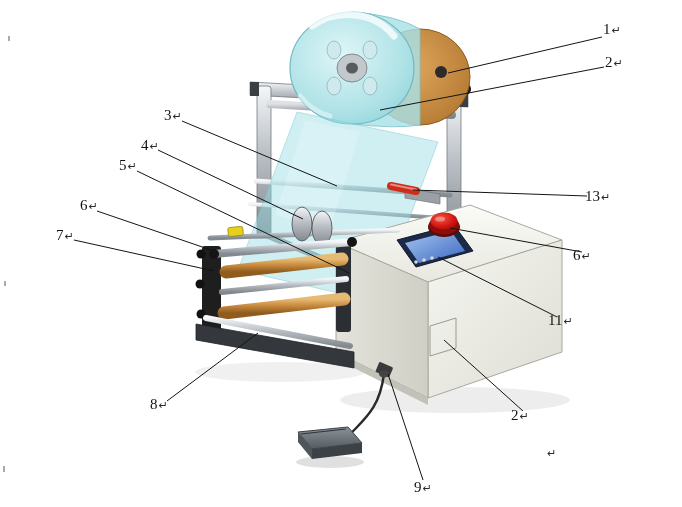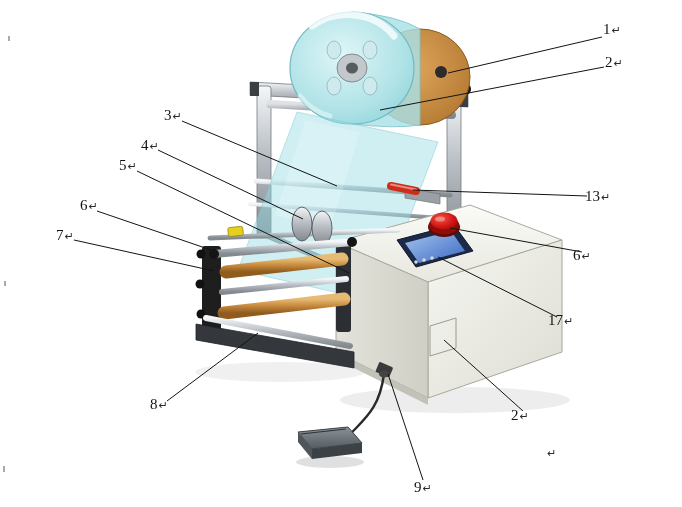--- a/index.html
+++ b/index.html
@@ -198,21 +198,21 @@
   <div class="callout" style="left:603px;top:21px"><span class="num">1</span><span class="mark">↵</span></div>
   <div class="callout" style="left:605px;top:54px"><span class="num">2</span><span class="mark">↵</span></div>
   <div class="callout" style="left:164px;top:107px"><span class="num">3</span><span class="mark">↵</span></div>
   <div class="callout" style="left:141px;top:137px"><span class="num">4</span><span class="mark">↵</span></div>
   <div class="callout" style="left:119px;top:157px"><span class="num">5</span><span class="mark">↵</span></div>
   <div class="callout" style="left:80px;top:197px"><span class="num">6</span><span class="mark">↵</span></div>
   <div class="callout" style="left:56px;top:227px"><span class="num">7</span><span class="mark">↵</span></div>
   <div class="callout" style="left:150px;top:396px"><span class="num">8</span><span class="mark">↵</span></div>
   <div class="callout" style="left:414px;top:479px"><span class="num">9</span><span class="mark">↵</span></div>
   <div class="callout" style="left:511px;top:407px"><span class="num">2</span><span class="mark">↵</span></div>
-  <div class="callout" style="left:548px;top:312px"><span class="num">17</span><span class="mark">↵</span></div>
+  <div class="callout" style="left:548px;top:312px"><span class="num">11</span><span class="mark">↵</span></div>
   <div class="callout" style="left:573px;top:247px"><span class="num">6</span><span class="mark">↵</span></div>
   <div class="callout" style="left:585px;top:188px"><span class="num">13</span><span class="mark">↵</span></div>
 
   <div class="callout" style="left:546px;top:444px"><span class="mark">↵</span></div>
 
   <div class="artifact" style="left:8px;top:36px;width:2px;height:5px"></div>
   <div class="artifact" style="left:4px;top:281px;width:2px;height:5px"></div>
   <div class="artifact" style="left:3px;top:466px;width:2px;height:6px"></div>
 
 </div>

